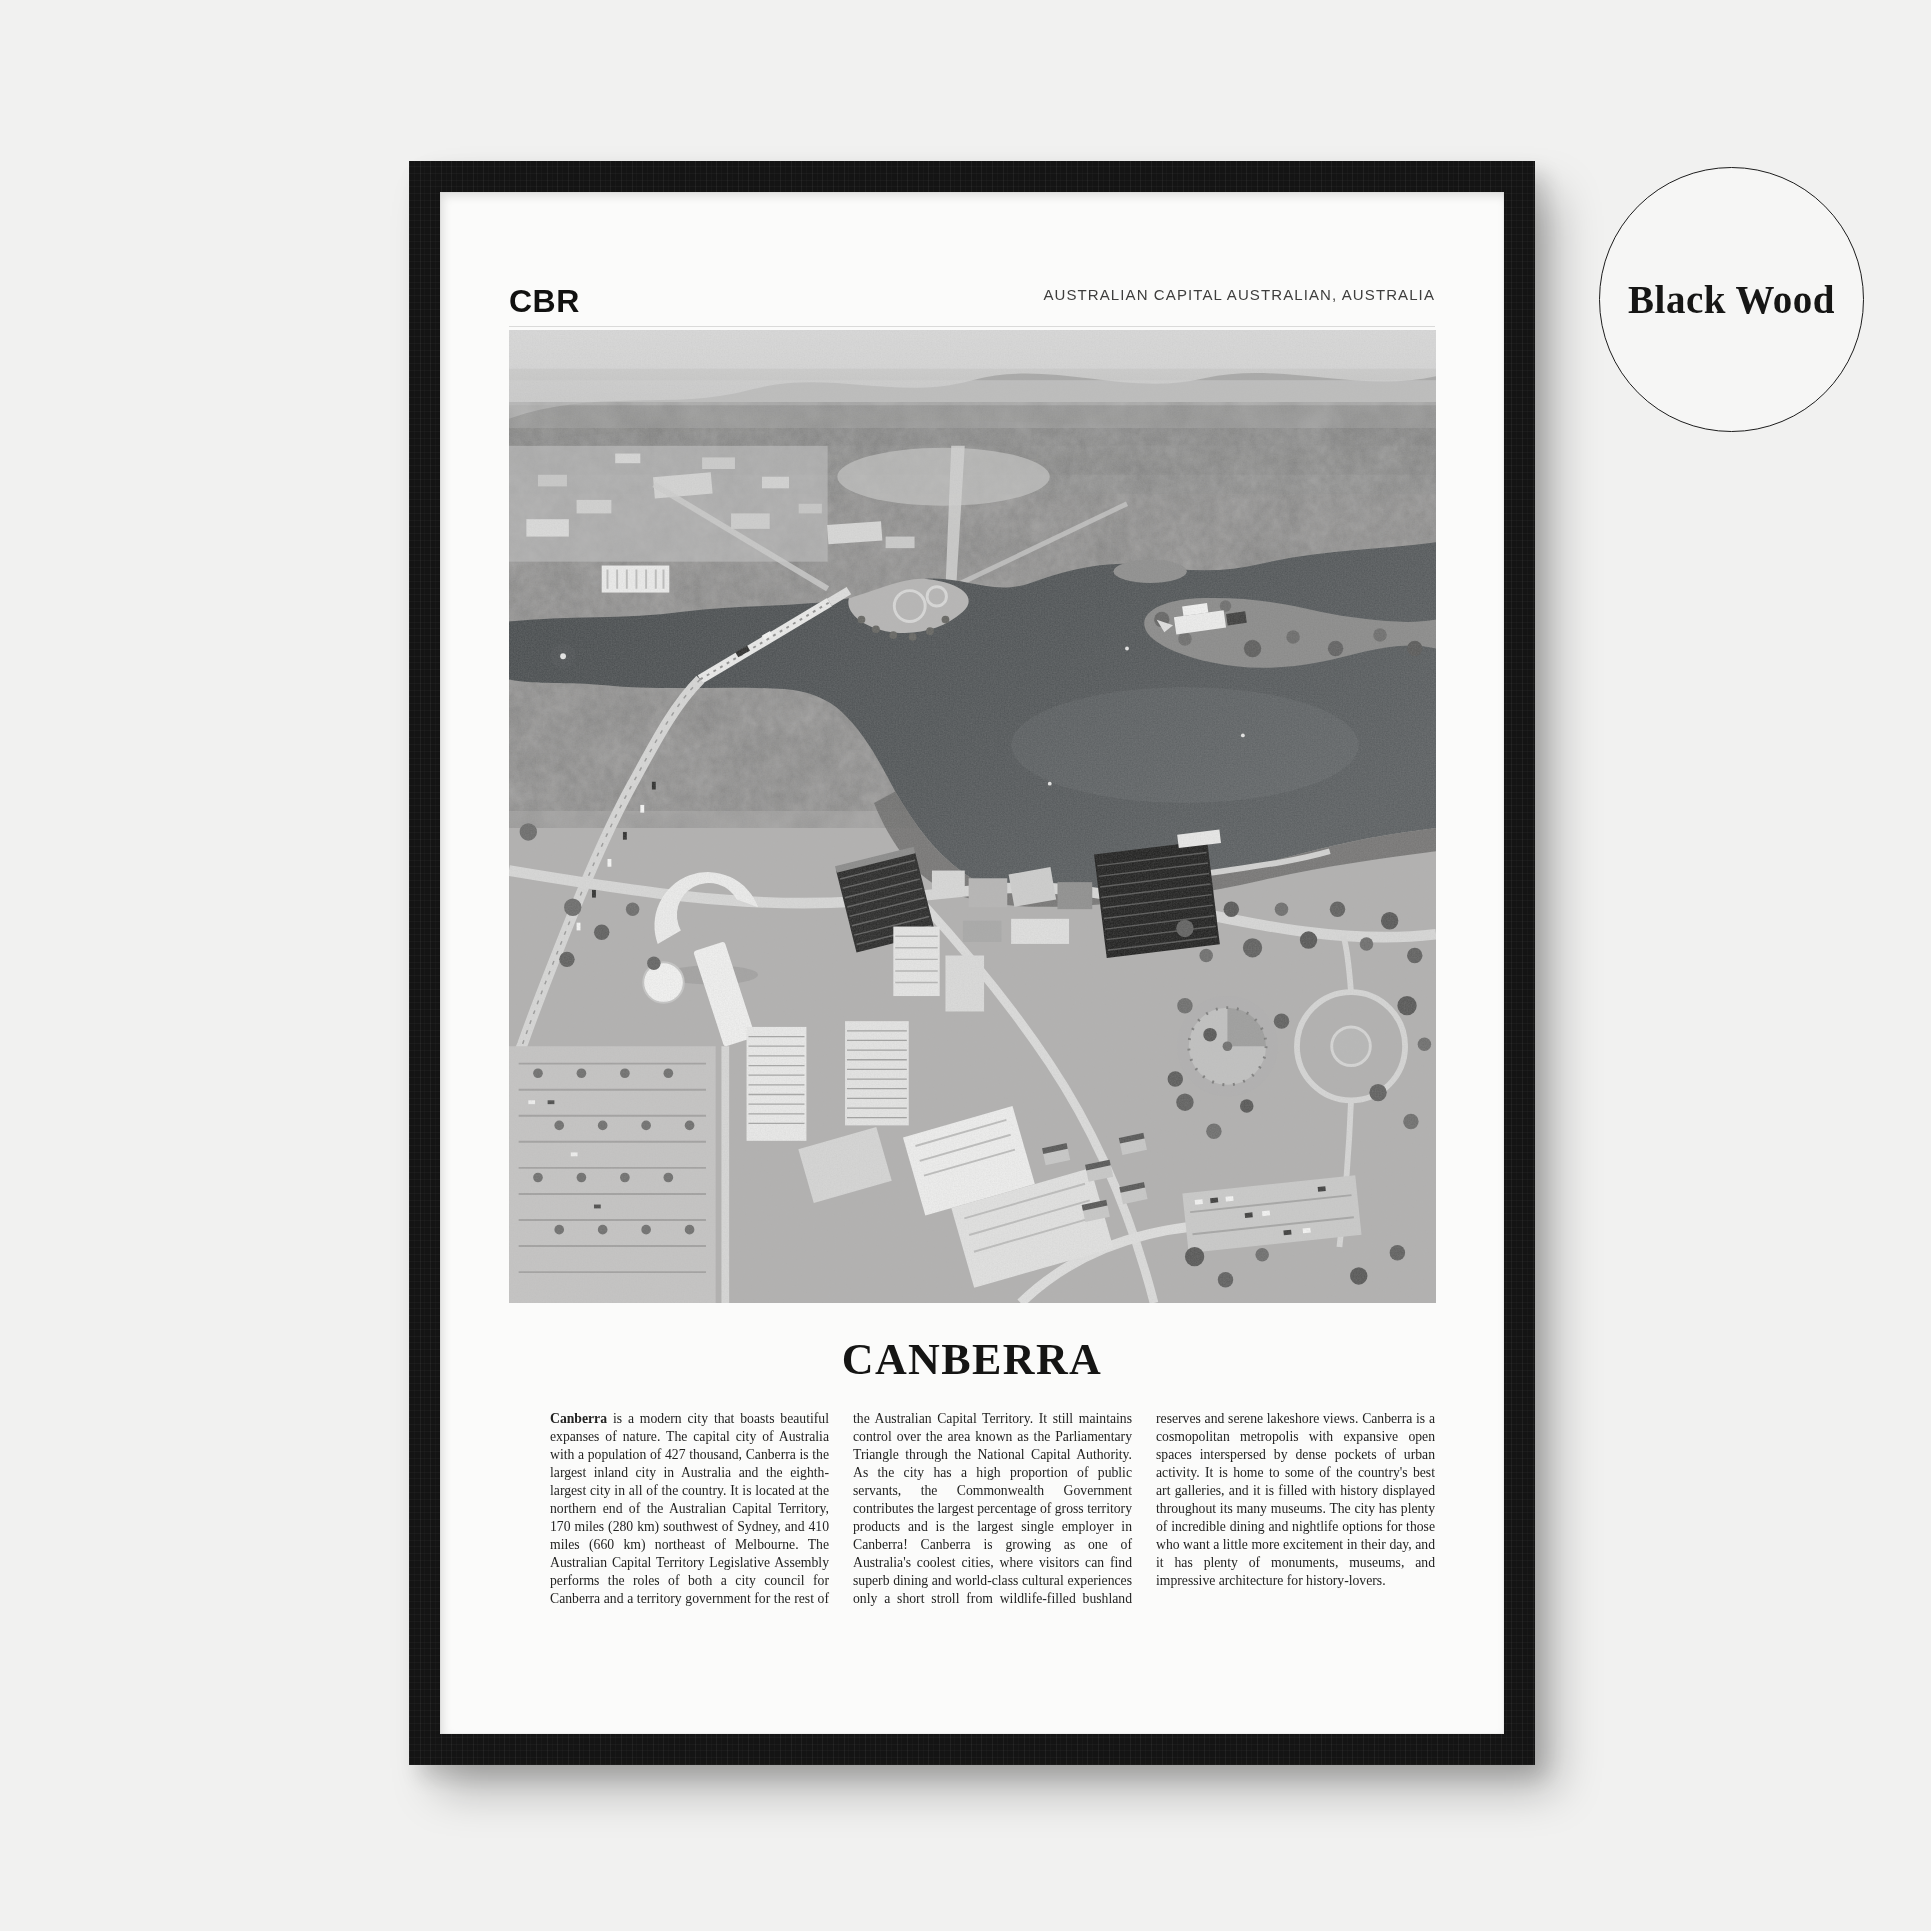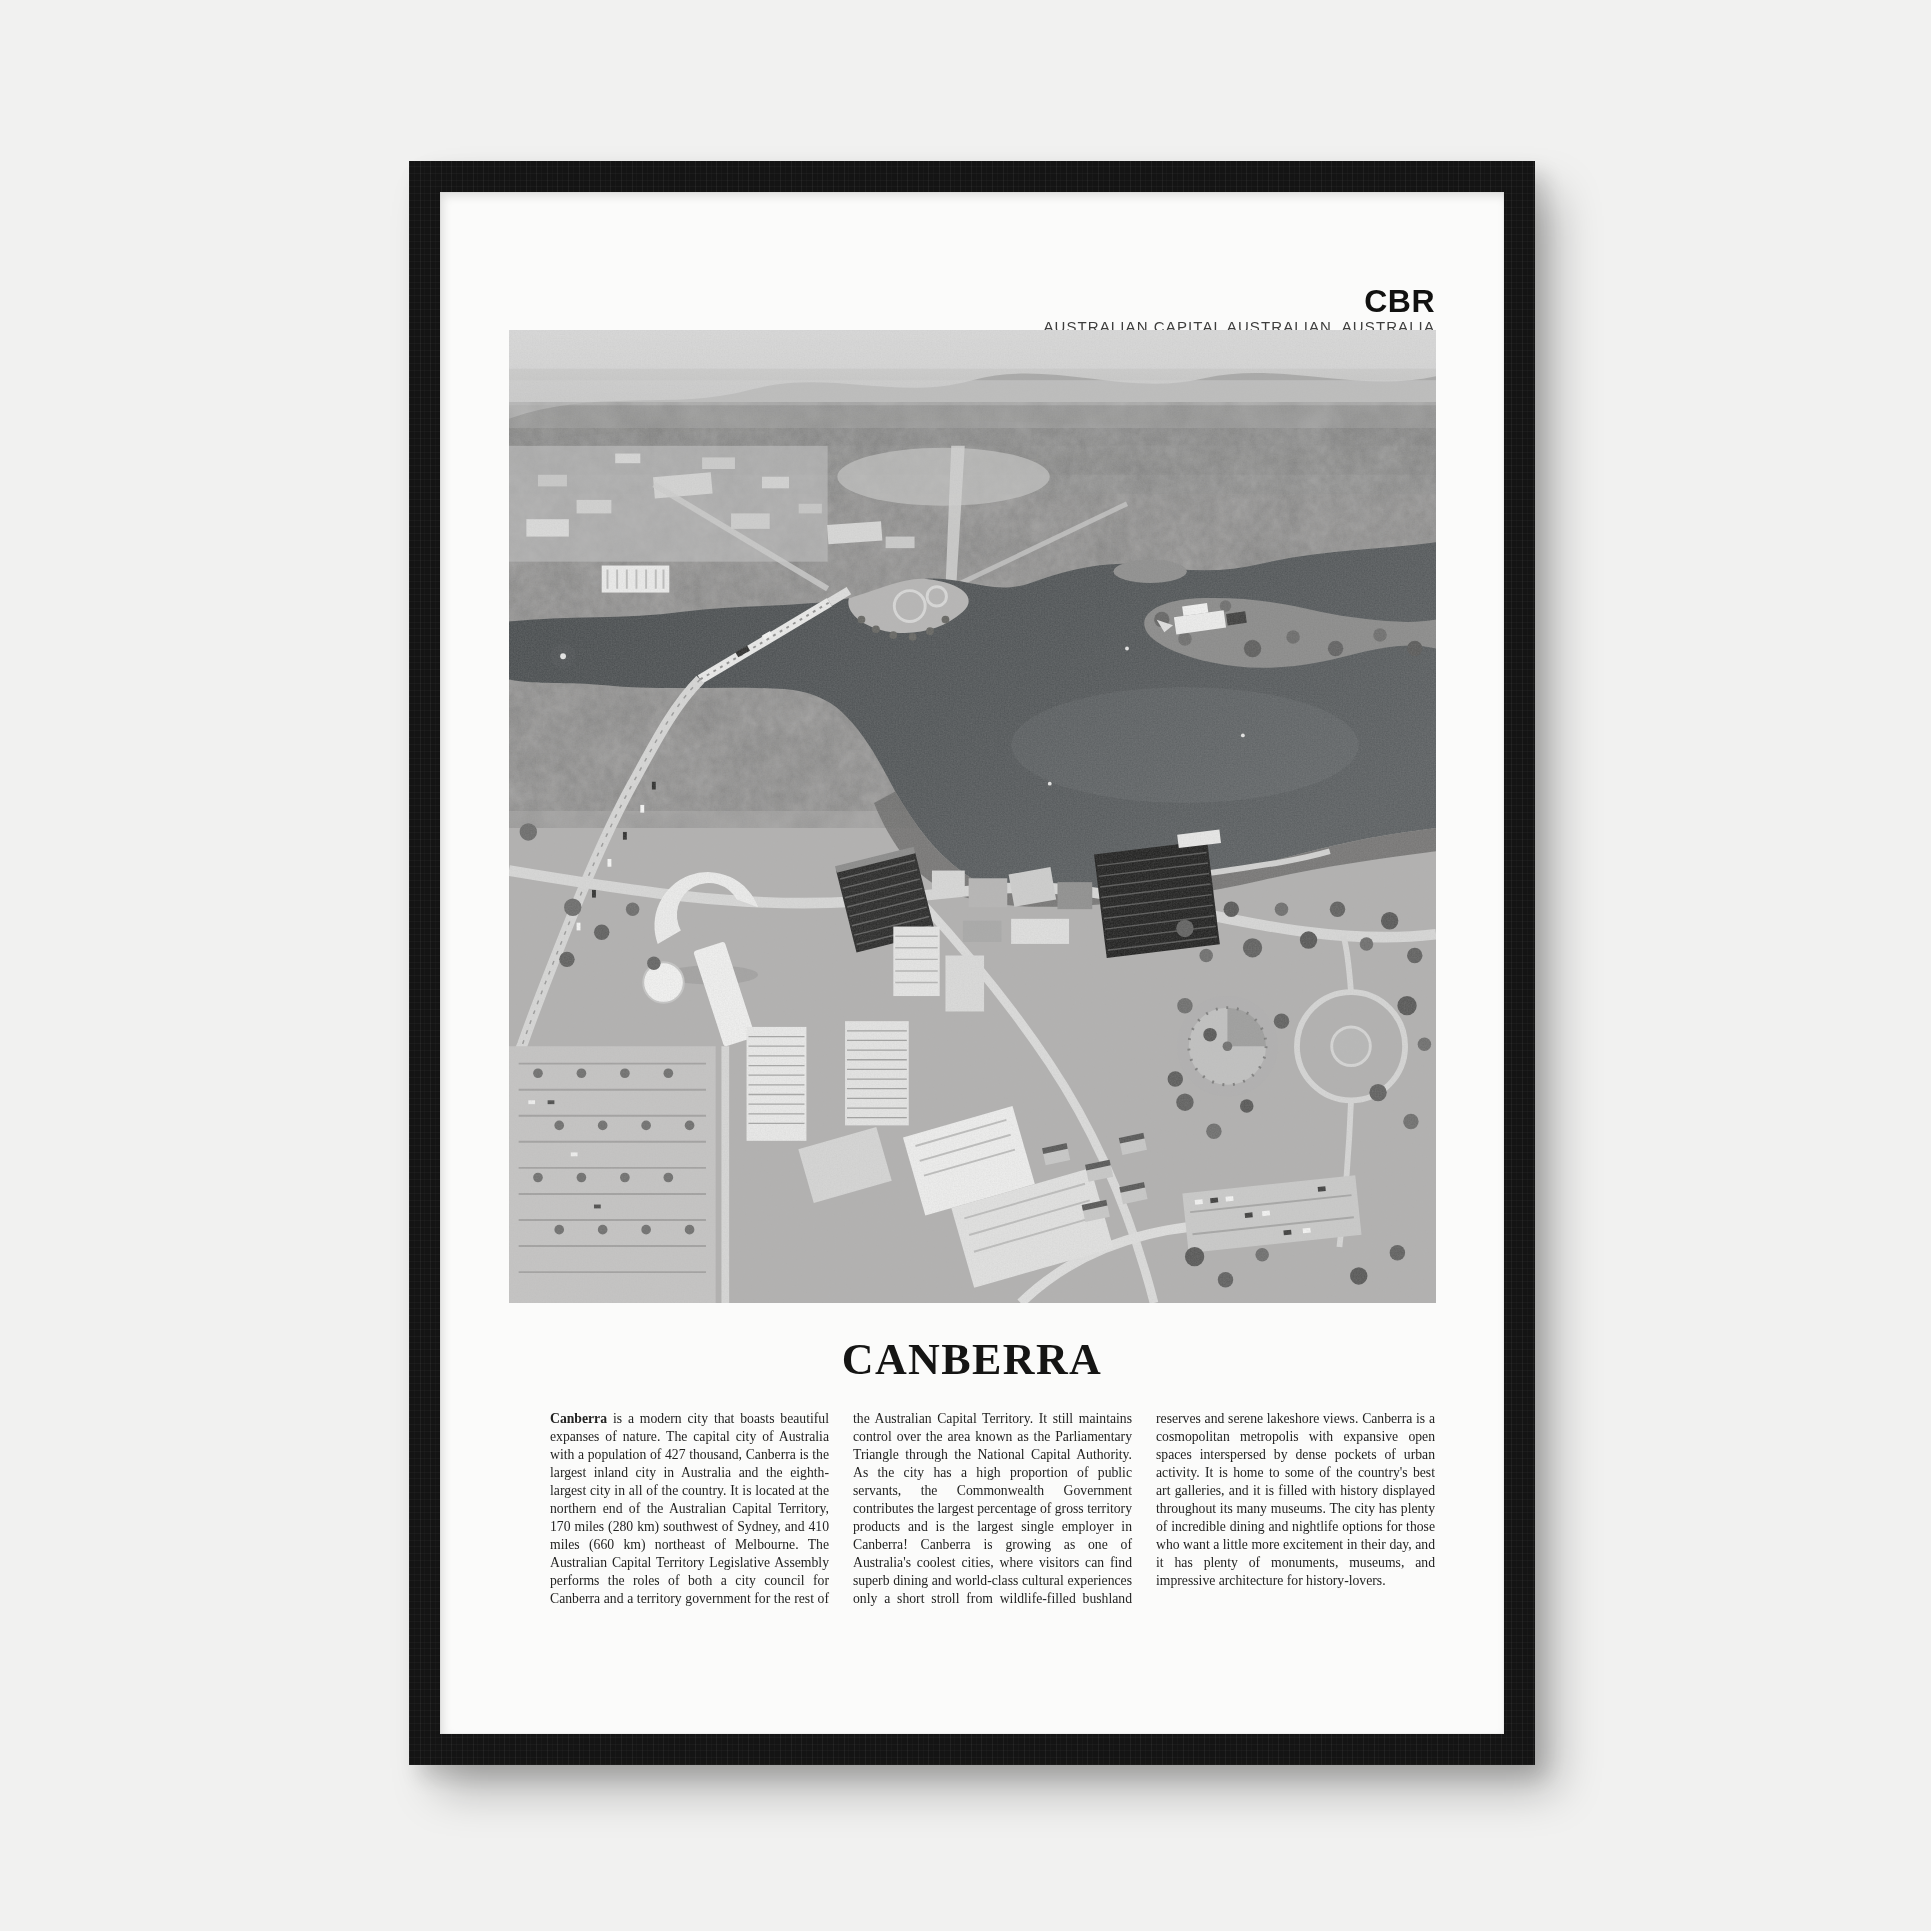--- a/index.html
+++ b/index.html
@@ -10,23 +10,23 @@
          background-color:#141414;
          background-image:
            repeating-linear-gradient(90deg, rgba(255,255,255,0.05) 0 1px, rgba(0,0,0,0) 1px 4.8px,
                                       rgba(255,255,255,0.02) 4.8px 5.8px, rgba(0,0,0,0) 5.8px 10.6px),
            repeating-linear-gradient(0deg, rgba(255,255,255,0.03) 0 1px, rgba(0,0,0,0) 1px 6.8px);
          box-shadow: 25px 29px 44px -3.9px rgba(0,0,0,0.26), 9.7px 11.6px 19.3px rgba(0,0,0,0.14);}
   .poster{position:absolute;inset:31px;background:#fbfbfa;
           box-shadow: inset 0 0 0 1px rgba(0,0,0,0.03), inset 2.9px 3.9px 9.7px rgba(0,0,0,0.12);}
   
   .poster-header{position:absolute;left:69px;right:69px;top:93px;display:flex;
-                 justify-content:space-between;align-items:flex-end;
+                 justify-content:space-between;
                  border-bottom:1.9px solid #dadad9;padding-bottom:8.7px;
-                 font-family:"Liberation Sans", sans-serif;flex-direction:column;}
+                 font-family:"Liberation Sans", sans-serif;}
   .code{font-size:32px;font-weight:bold;letter-spacing:0.5px;color:#111110;line-height:1;}
   .location{font-size:15px;letter-spacing:1.1px;color:#3e3e3d;line-height:1.3;}
   
   .photo{position:absolute;left:69px;top:138px;width:927px;height:973px;background:#b2b1b0;overflow:hidden;}
   .photo svg{display:block;width:100%;height:100%;}
   
   .poster-title{position:absolute;left:0;right:0;top:1142px;text-align:center;
                 font-size:44px;font-weight:bold;letter-spacing:1.4px;color:#151514;}
   .article{position:absolute;left:69px;right:69px;top:1218px;height:259px;overflow:hidden;
            column-count:3;column-gap:24px;font-size:13.7px;line-height:18px;
@@ -322,15 +322,18 @@
 
       <div class="poster-title">CANBERRA</div>
 
       <div class="article">
         <p><strong>Canberra</strong><span> is a modern city that boasts beautiful expanses of nature. The capital city of Australia with a population of 427 thousand, Canberra is the largest inland city in Australia and the eighth-largest city in all of the country. It is located at the northern end of the Australian Capital Territory, 170 miles (280 km) southwest of Sydney, and 410 miles (660 km) northeast of Melbourne. The Australian Capital Territory Legislative Assembly performs the roles of both a city council for Canberra and a territory government for the rest of the Australian Capital Territory. It still maintains control over the area known as the Parliamentary Triangle through the National Capital Authority. As the city has a high proportion of public servants, the Commonwealth Government contributes the largest percentage of gross territory products and is the largest single employer in Canberra! Canberra is growing as one of Australia's coolest cities, where visitors can find superb dining and world-class cultural experiences only a short stroll from wildlife-filled bushland reserves and serene lakeshore views. Canberra is a cosmopolitan metropolis with expansive open spaces interspersed by dense pockets of urban activity. It is home to some of the country's best art galleries, and it is filled with history displayed throughout its many museums. The city has plenty of incredible dining and nightlife options for those who want a little more excitement in their day, and it has plenty of monuments, museums, and impressive architecture for history-lovers.</span></p>
       </div>
 
     </div>
   </div>
 
+  <div class="badge">
+    <span class="badge-label">Black Wood</span>
+  </div>
 
 </div>
 
 
 </body></html>

